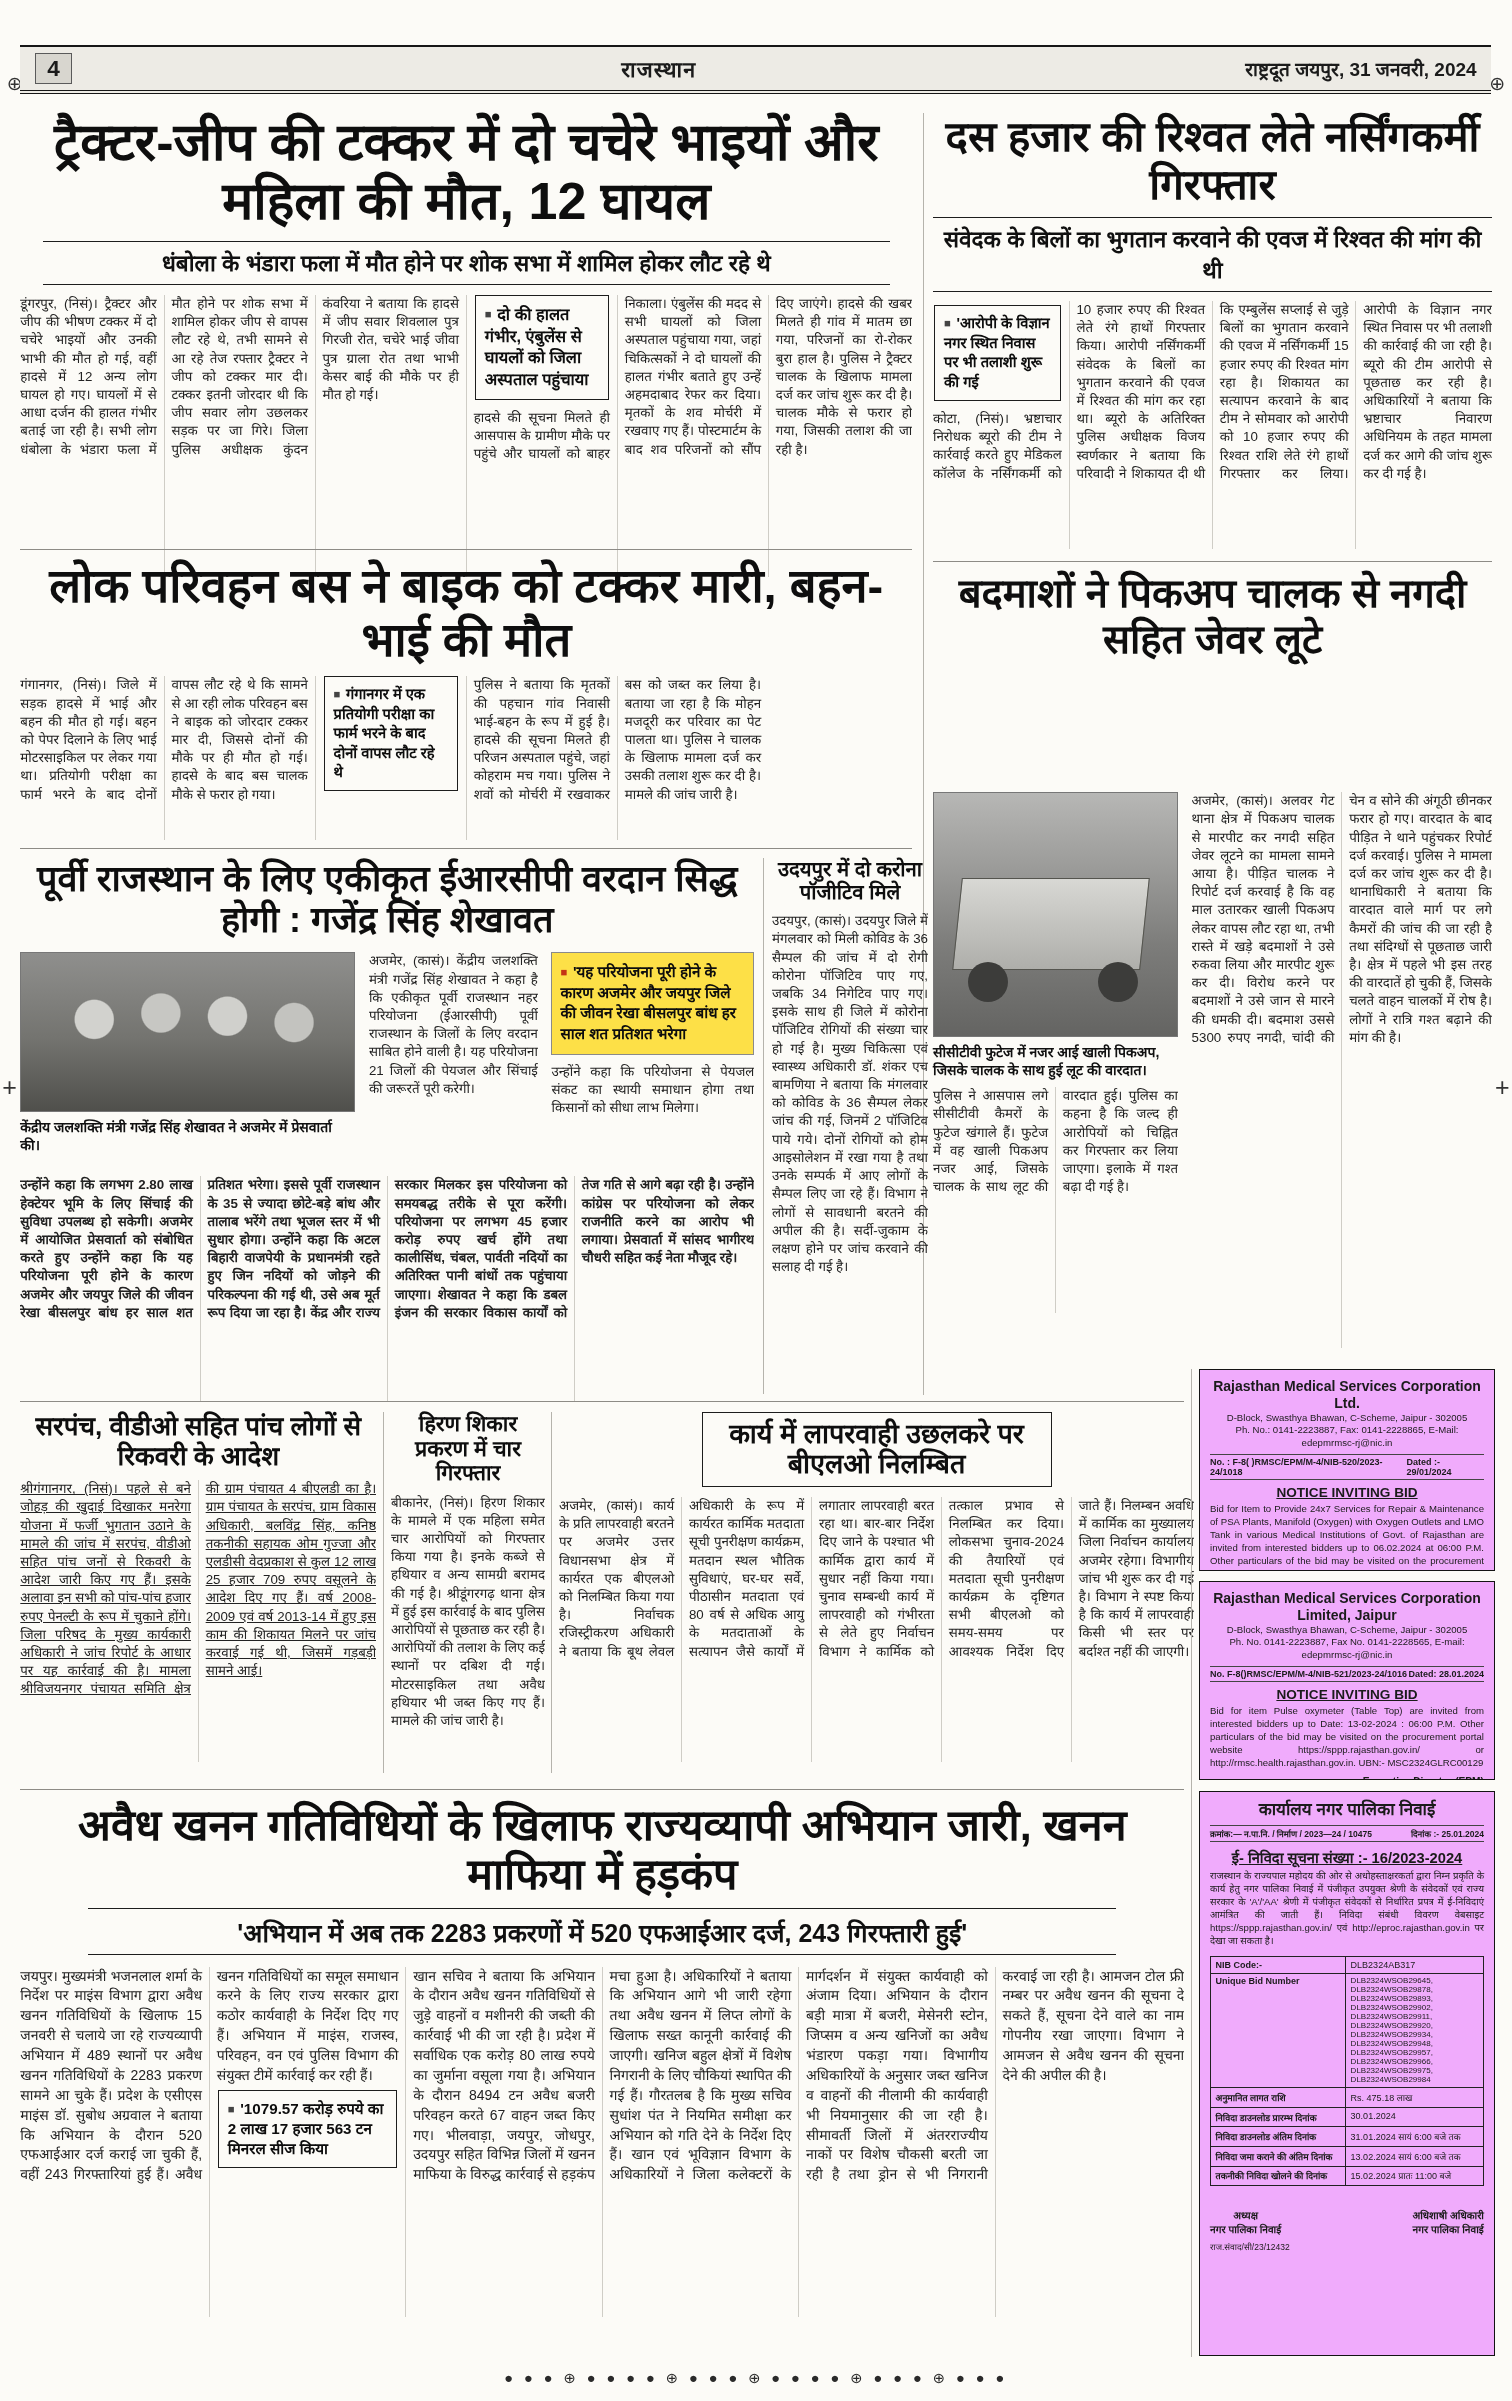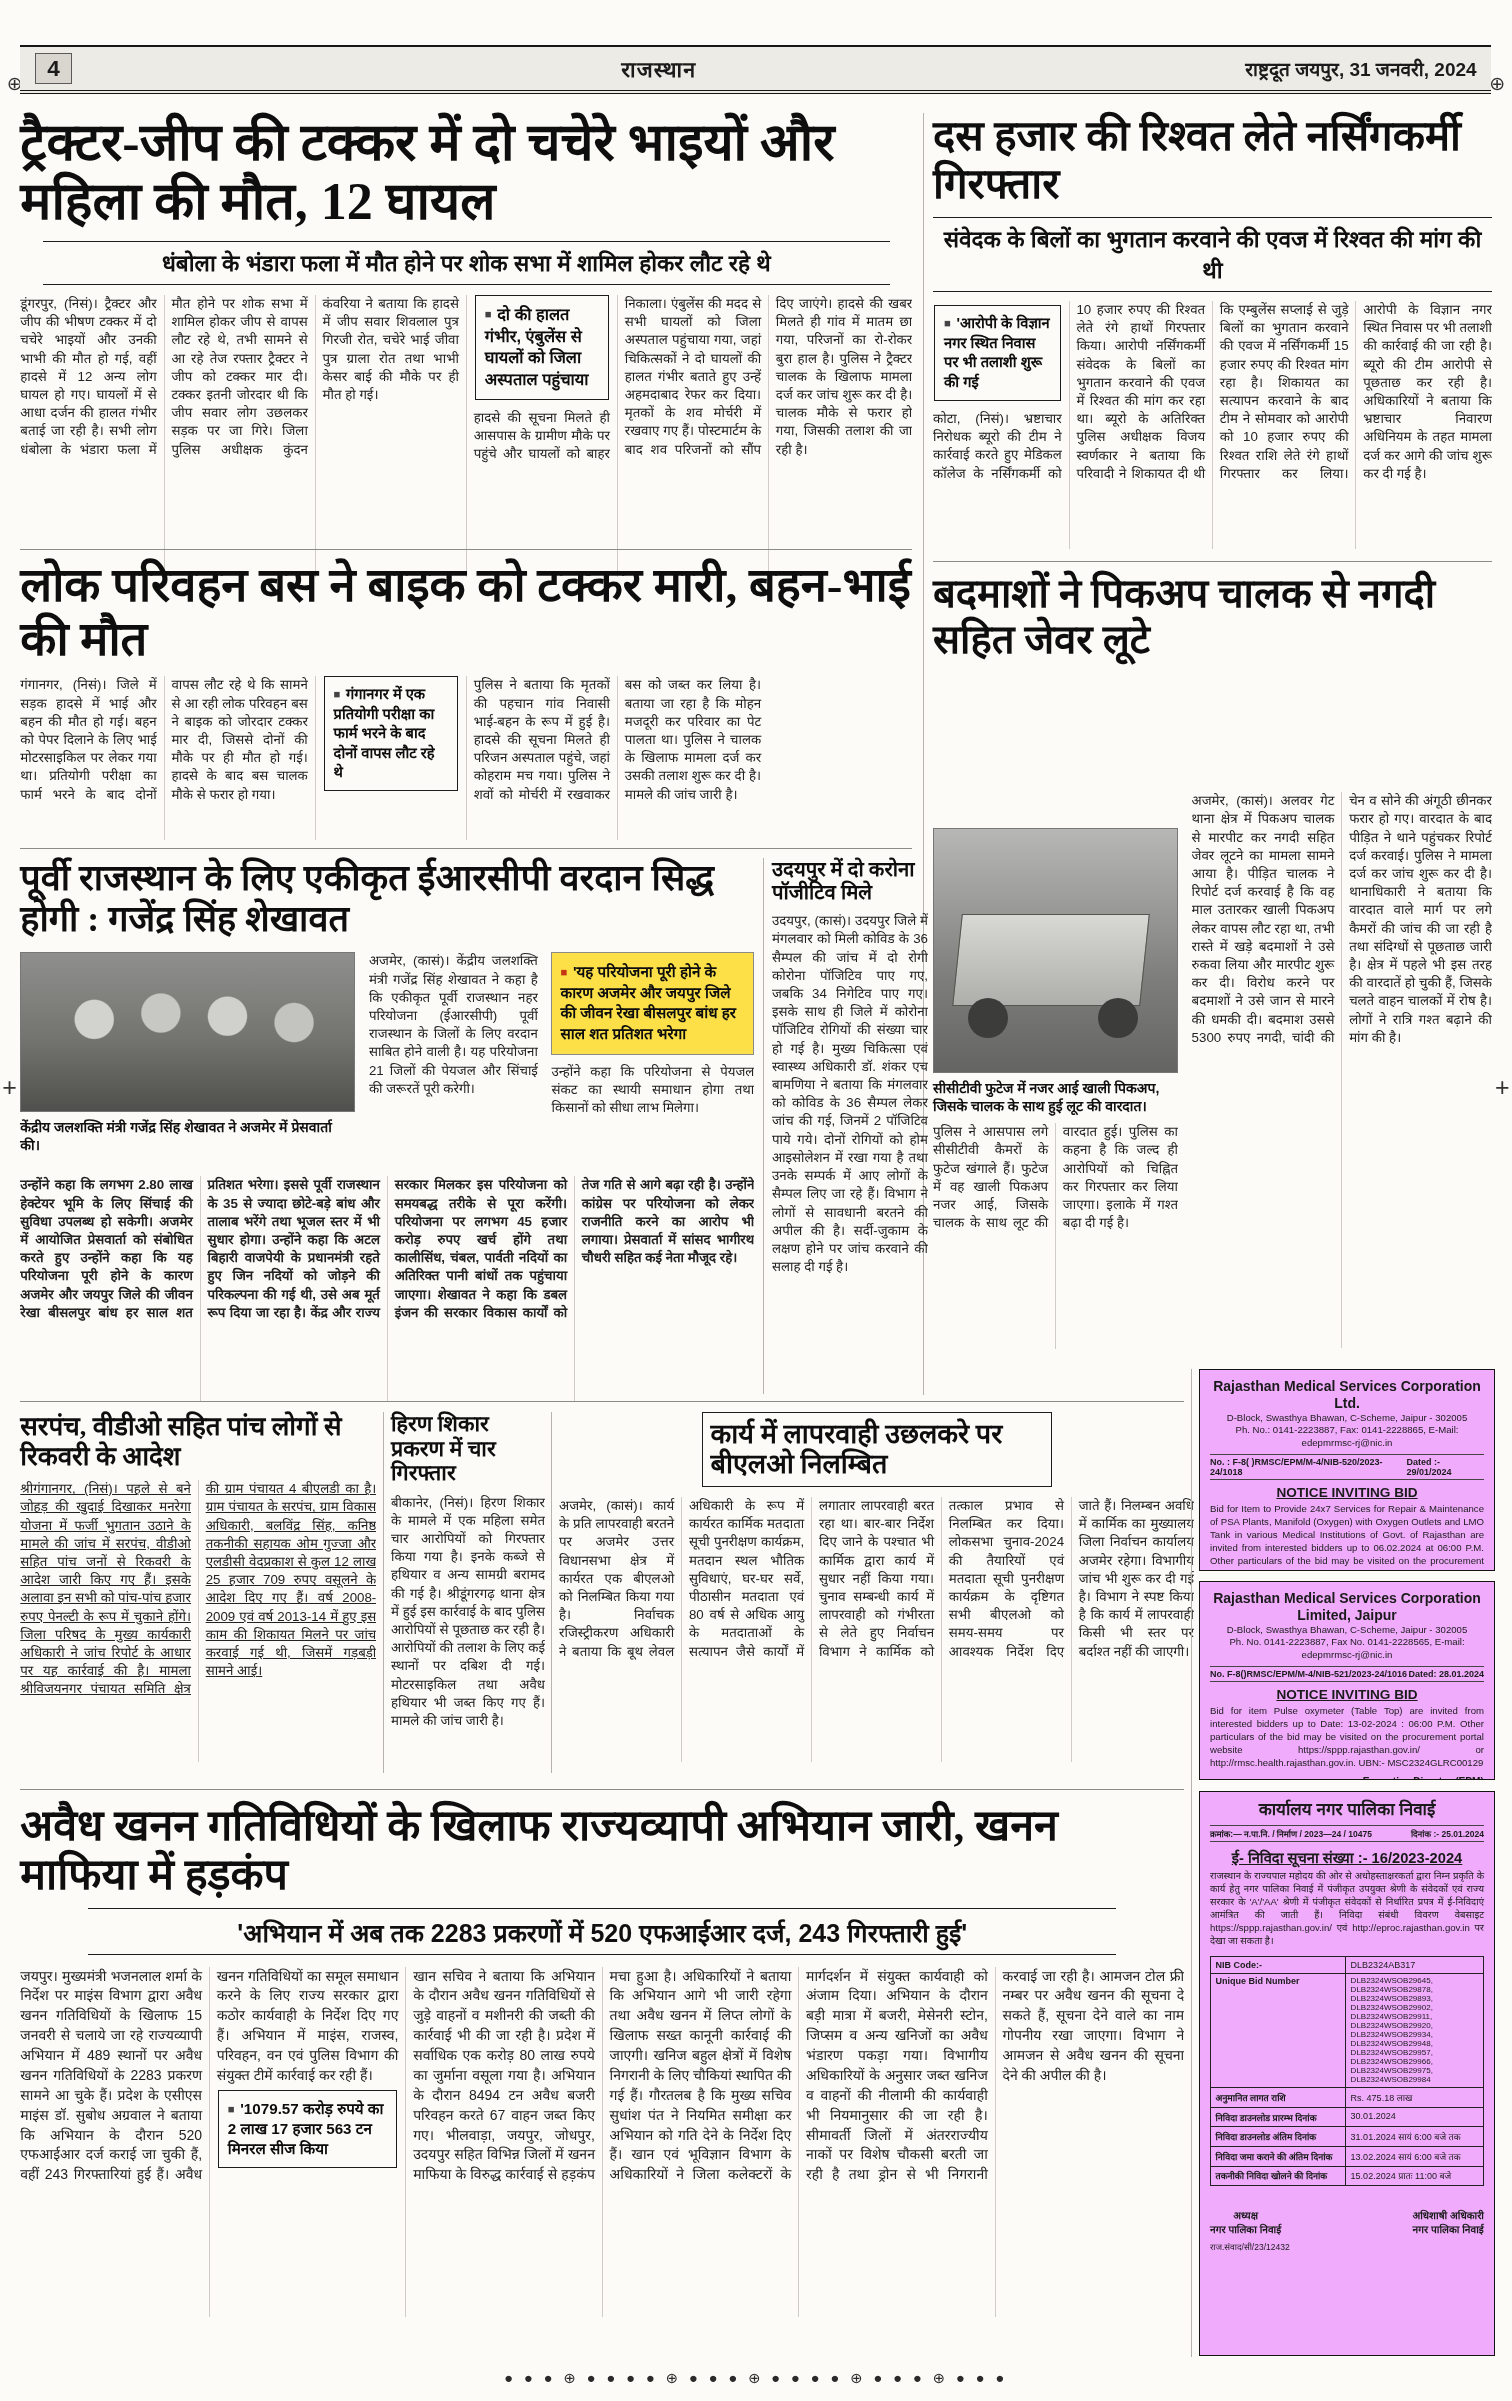--- a/index.html
+++ b/index.html
@@ -1,19 +1,19 @@
 <!DOCTYPE html>
 <html style="font-size:9px"><head>
 <meta charset="utf-8">
 <style>
   html,body{margin:0;padding:0;background:#e8e6e1;}
   .page{position:relative;width:1512px;height:2401px;background:#fcfbf7;overflow:hidden;
         font-family:"Liberation Sans","DejaVu Sans",sans-serif;color:#1b1b1b;}
   .abs{position:absolute;}
-  .hl{font-family:Liberation Serif, serif;font-weight:bold;text-align:left;
+  .hl{font-family:Liberation Sans, sans-serif;font-weight:bold;text-align:center;
       color:#0e0e0e;line-height:1.14;}
   .subbar{border-top:1.7px solid #1d1d1d;border-bottom:1.7px solid #1d1d1d;padding:5.6px 8px;
           text-align:center;font-weight:bold;color:#101010;}
   .bodytxt{font-size:13.3px;line-height:1.37;text-align:justify;color:#222;
            column-gap:14.7px;column-rule:0.6px solid #cfcdc6;overflow:hidden;}
   .cols2{column-count:2}.cols4{column-count:4}
   .cols5{column-count:5}.cols6{column-count:6}.cols1{column-count:1}
   .inset{border:1.7px solid #1d1d1d;padding:8px 9px;font-weight:bold;font-size:16.4px;
          line-height:1.32;text-align:left;break-inside:avoid;margin:4.5px 1.1px 9px;color:#0d0d0d;}
   .inset .sq{color:#444;font-size:11.3px;margin-right:5.6px;vertical-align:1.7px;}
@@ -100,21 +100,21 @@
       <span>पुलिस ने बताया कि मृतकों की पहचान गांव निवासी भाई-बहन के रूप में हुई है। हादसे की सूचना मिलते ही परिजन अस्पताल पहुंचे, जहां कोहराम मच गया। पुलिस ने शवों को मोर्चरी में रखवाकर बस को जब्त कर लिया है। बताया जा रहा है कि मोहन मजदूरी कर परिवार का पेट पालता था। पुलिस ने चालक के खिलाफ मामला दर्ज कर उसकी तलाश शुरू कर दी है। मामले की जांच जारी है।</span>
     </div>
   </div>
 
   <div class="hr" style="left:20.3px;top:848px;width:892px;"></div>
   <div class="hr" style="left:933px;top:561px;width:559px;"></div>
 
   <div class="abs" style="left:933px;top:571px;width:559px;">
     <div class="hl" style="font-size:40px;">बदमाशों ने पिकअप चालक से नगदी सहित जेवर लूटे</div>
     <div class="stack" style="margin-top:130px;">
-      <div style="flex:0 0 243px;margin-top:36px;">
+      <div style="flex:0 0 243px;">
         <div class="photo" style="width:243px;height:243px;background:linear-gradient(180deg,#b7b7b5 0%,#9c9c9a 30%,#7d7d7b 62%,#646462 100%);">
           <div class="abs" style="left:22.6px;top:85px;width:186px;height:90px;background:linear-gradient(180deg,#d8d8d4,#aeaeaa);border:1.1px solid #55554f;transform:skewX(-6deg);"></div>
           <div class="abs" style="left:34px;top:169px;width:40px;height:40px;border-radius:50%;background:#3c3c3a;"></div>
           <div class="abs" style="left:164px;top:169px;width:40px;height:40px;border-radius:50%;background:#3c3c3a;"></div>
         </div>
         <div class="caption">सीसीटीवी फुटेज में नजर आई खाली पिकअप, जिसके चालक के साथ हुई लूट की वारदात।</div>
         <div class="bodytxt cols2" style="height:226px;margin-top:8px;">
           <span>पुलिस ने आसपास लगे सीसीटीवी कैमरों के फुटेज खंगाले हैं। फुटेज में वह खाली पिकअप नजर आई, जिसके चालक के साथ लूट की वारदात हुई। पुलिस का कहना है कि जल्द ही आरोपियों को चिह्नित कर गिरफ्तार कर लिया जाएगा। इलाके में गश्त बढ़ा दी गई है।</span>
         </div>
       </div>

